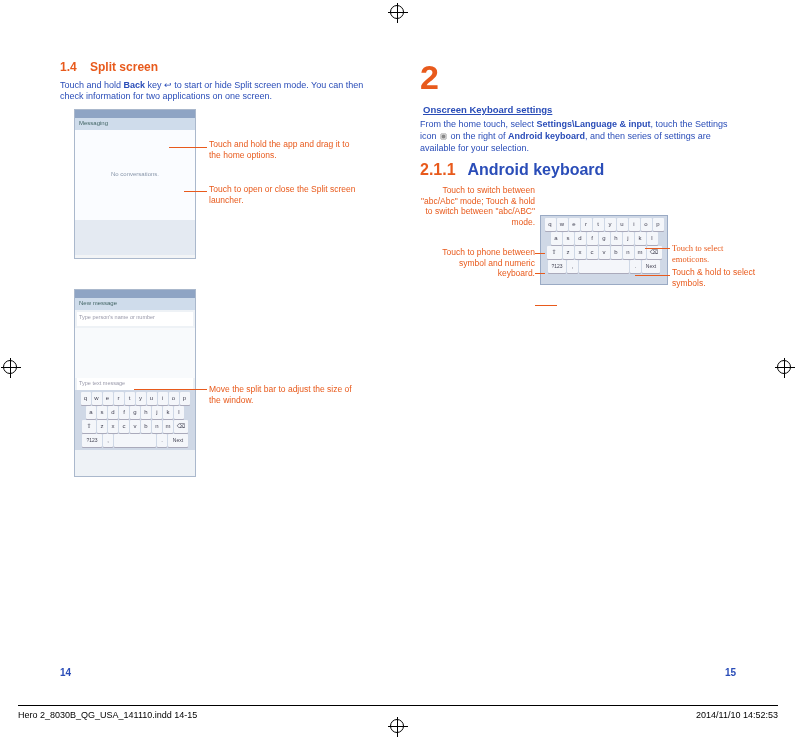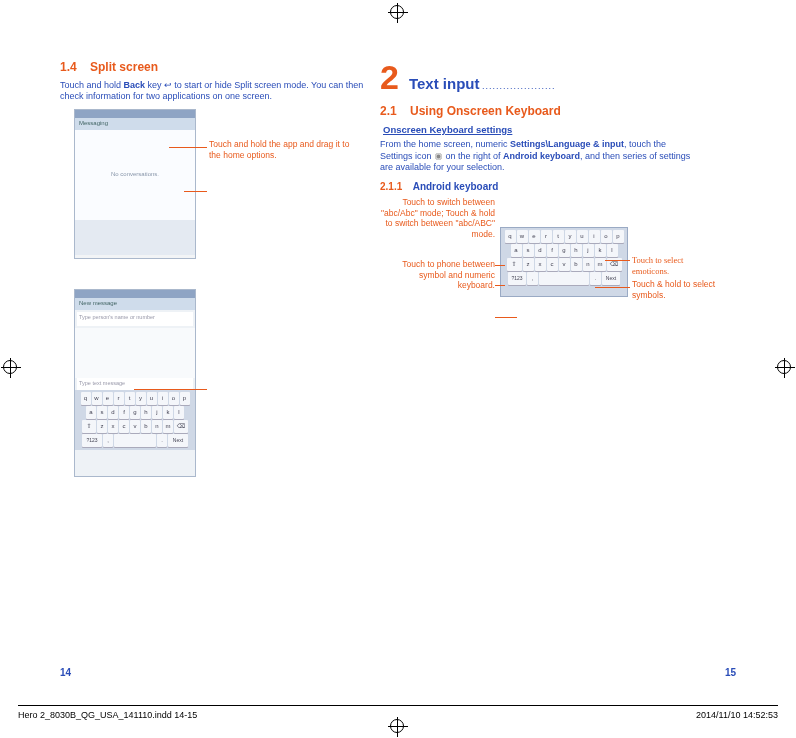--- a/index.html
+++ b/index.html
@@ -7,20 +7,21 @@
     width: 796px;
     height: 738px;
     background: #fff;
     font-family: Arial, sans-serif;
     position: relative;
     overflow: hidden;
   }
   .page {
     display: flex;
     padding: 60px 20px 20px 60px;
+    gap: 40px;
   }
   .col {
     width: 320px;
     font-size: 9px;
     line-height: 1.3;
     color: #2a4db8;
   }
   .sec-heading {
     color: #e85a1c;
     font-size: 12px;
@@ -113,21 +114,21 @@
   .sub-und {
     color:#2a4db8;
     font-weight:bold;
     text-decoration: underline;
     font-size:9.5px;
     margin: 3px 3px;
     display:block;
   }
   .sub211 {
     color:#2a4db8;
-    font-size:10px;
+    font-size:16px;
     font-weight:bold;
     margin:6px 0 4px 0;
   }
   .sub211 .n { color:#e85a1c; margin-right:8px;}
 
   .kb-diagram {
     position: relative;
     margin-top: 4px;
     height: 180px;
   }
@@ -235,20 +236,21 @@
     </p>
 
     <div class="screenshot-block1">
       <div class="shot1">
         <div class="shot1-status"></div>
         <div class="shot1-hdr">Messaging</div>
         <div class="shot1-body">No conversations.</div>
         <div class="shot1-bottom"></div>
       </div>
       <div class="callout cl1a">Touch and hold the app and drag it to the home options.</div>
+      <div class="callout cl1b">Touch to open or close the Split screen launcher.</div>
       <div class="line" style="left:95px; top:38px; width:38px;"></div>
       <div class="line" style="left:110px; top:82px; width:23px;"></div>
     </div>
 
     <div class="screenshot-block2">
       <div class="shot2">
         <div class="shot2-status"></div>
         <div class="shot2-hdr">New message</div>
         <div class="shot2-input">Type person's name or number</div>
         <div class="shot2-gap"></div>
@@ -290,41 +292,34 @@
           </div>
           <div class="kb-row">
             <div class="kb-key ww">?123</div>
             <div class="kb-key">,</div>
             <div class="kb-key space"></div>
             <div class="kb-key">.</div>
             <div class="kb-key ww">Next</div>
           </div>
         </div>
       </div>
+      <div class="callout cl2">Move the split bar to adjust the size of the window.</div>
       <div class="line" style="left:60px; top:100px; width:73px;"></div>
     </div>
   </div>
 
   <div class="col">
     <div class="chapter-row">
       <div class="big2">2</div>
-      <div>
-        <span class="chapter-title">Text input</span>
-        <span class="dots">.....................</span>
-      </div>
-    </div>
-
-    <div class="sec-heading">
-      <span class="num">2.1</span>
-      <span>Using Onscreen Keyboard</span>
-    </div>
+    </div>
+
 
     <span class="sub-und">Onscreen Keyboard settings</span>
     <p class="body-text">
-      <span>From the home screen, numeric </span><span class="bold">Settings\Language &amp; input</span><span>, touch the Settings icon </span><span class="settings-icon"></span><span> on the right of </span><span class="bold">Android keyboard</span><span>, and then series of settings are available for your selection.</span>
+      <span>From the home touch, select </span><span class="bold">Settings\Language &amp; input</span><span>, touch the Settings icon </span><span class="settings-icon"></span><span> on the right of </span><span class="bold">Android keyboard</span><span>, and then series of settings are available for your selection.</span>
     </p>
 
 
     <div class="sub211">
       <span class="n">2.1.1</span>
       <span>Android keyboard</span>
     </div>
 
     <div class="kb-diagram">
       <div class="callout kb-annot-left" style="top:0; left:0;">Touch to switch between "abc/Abc" mode; Touch &amp; hold to switch between "abc/ABC" mode.</div>

